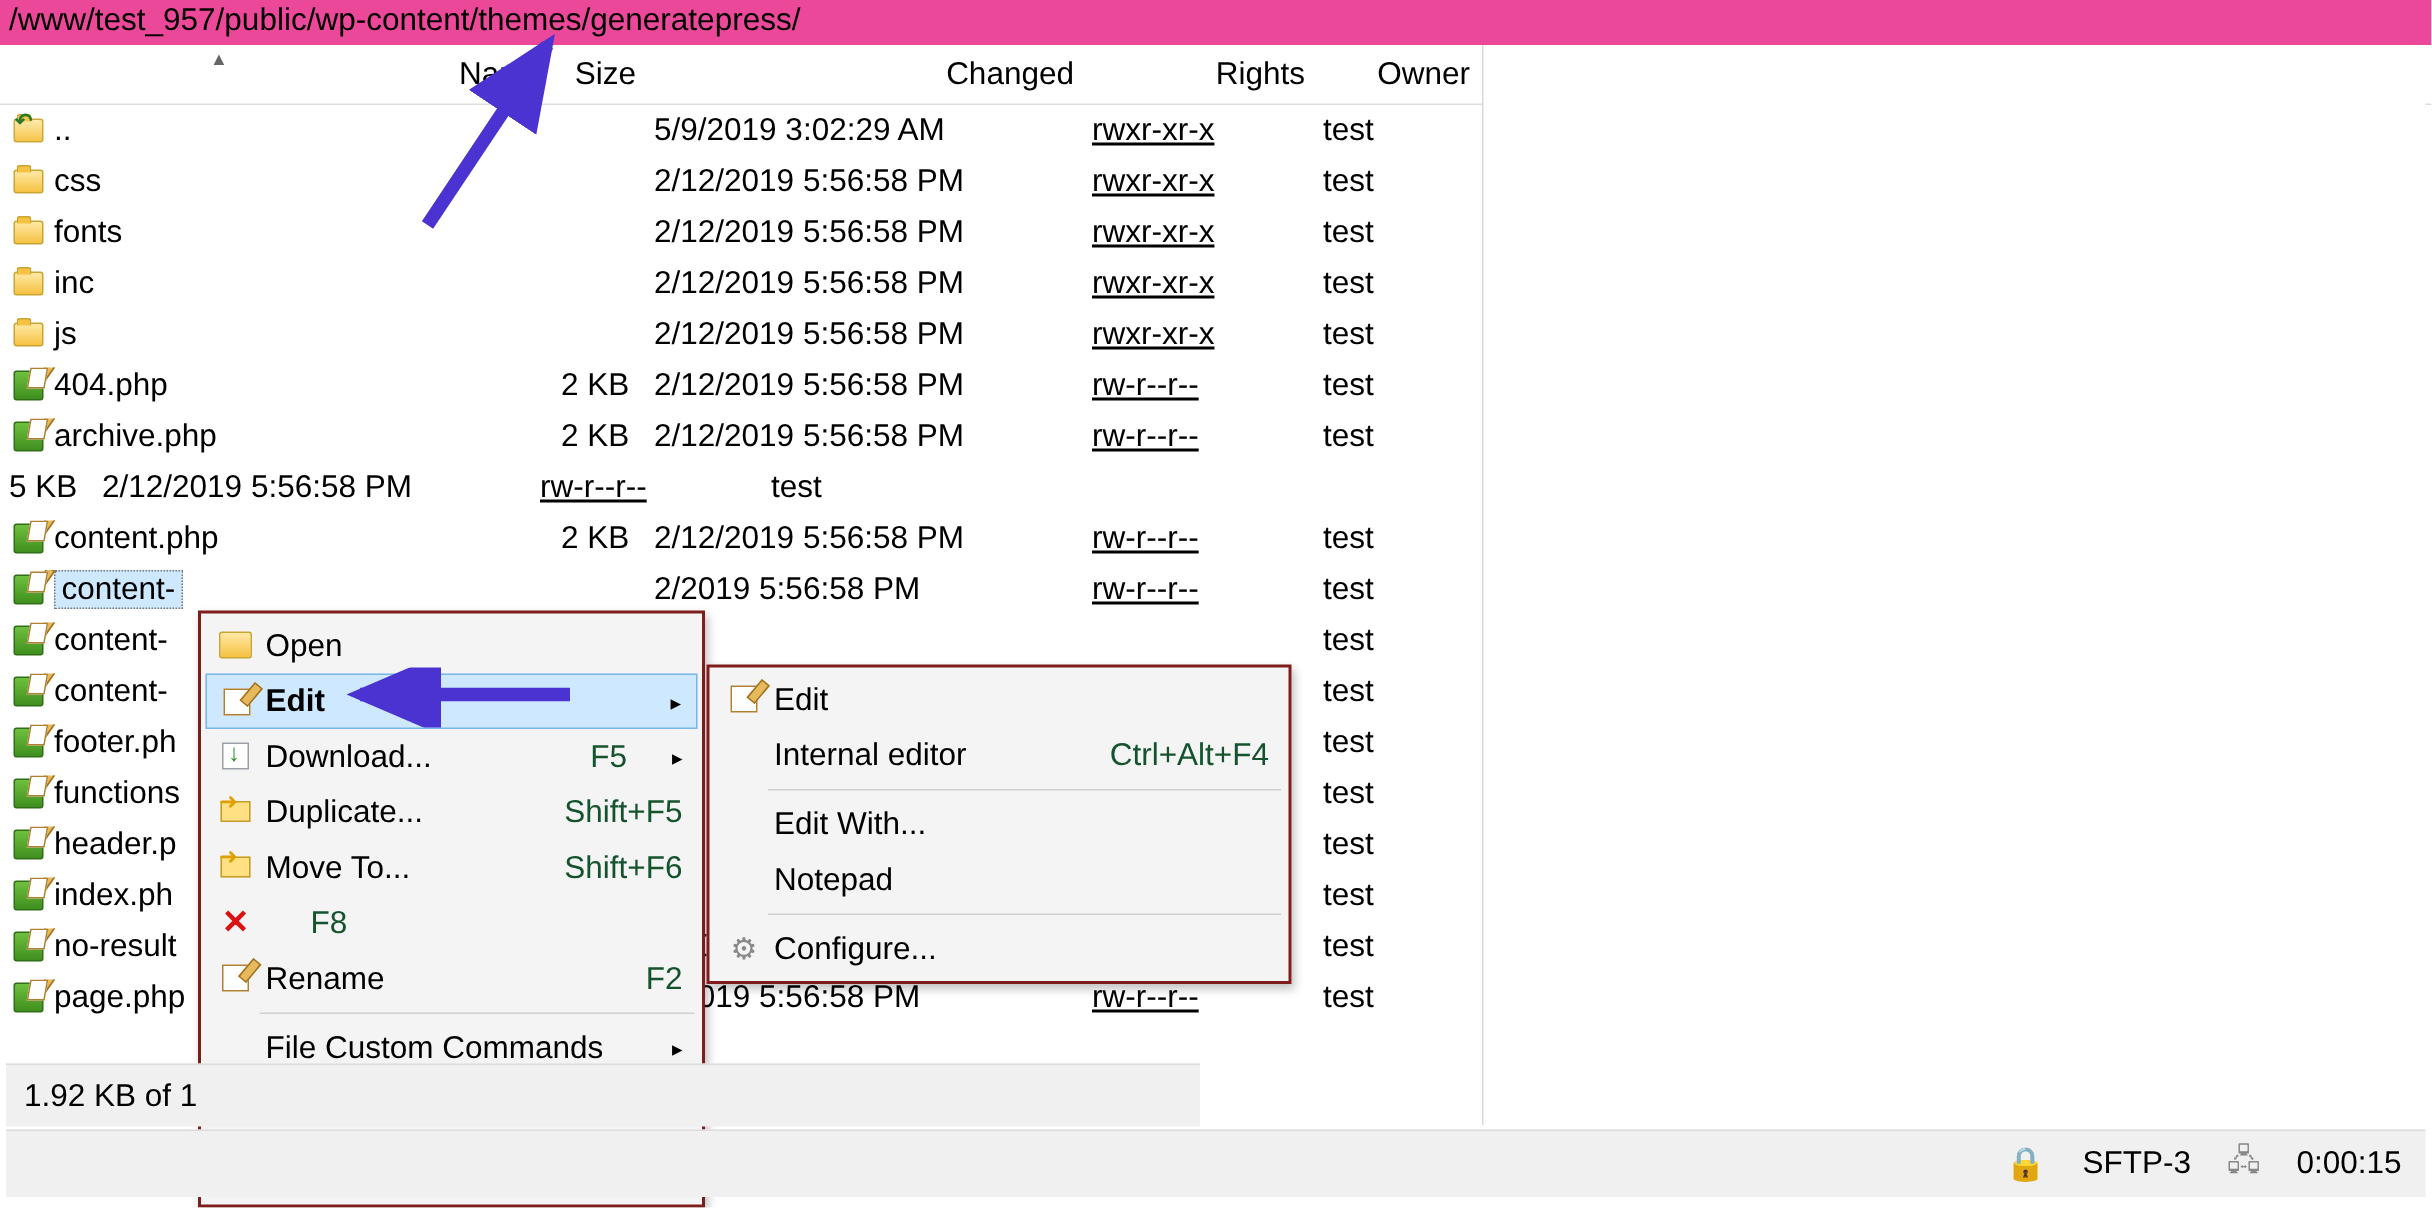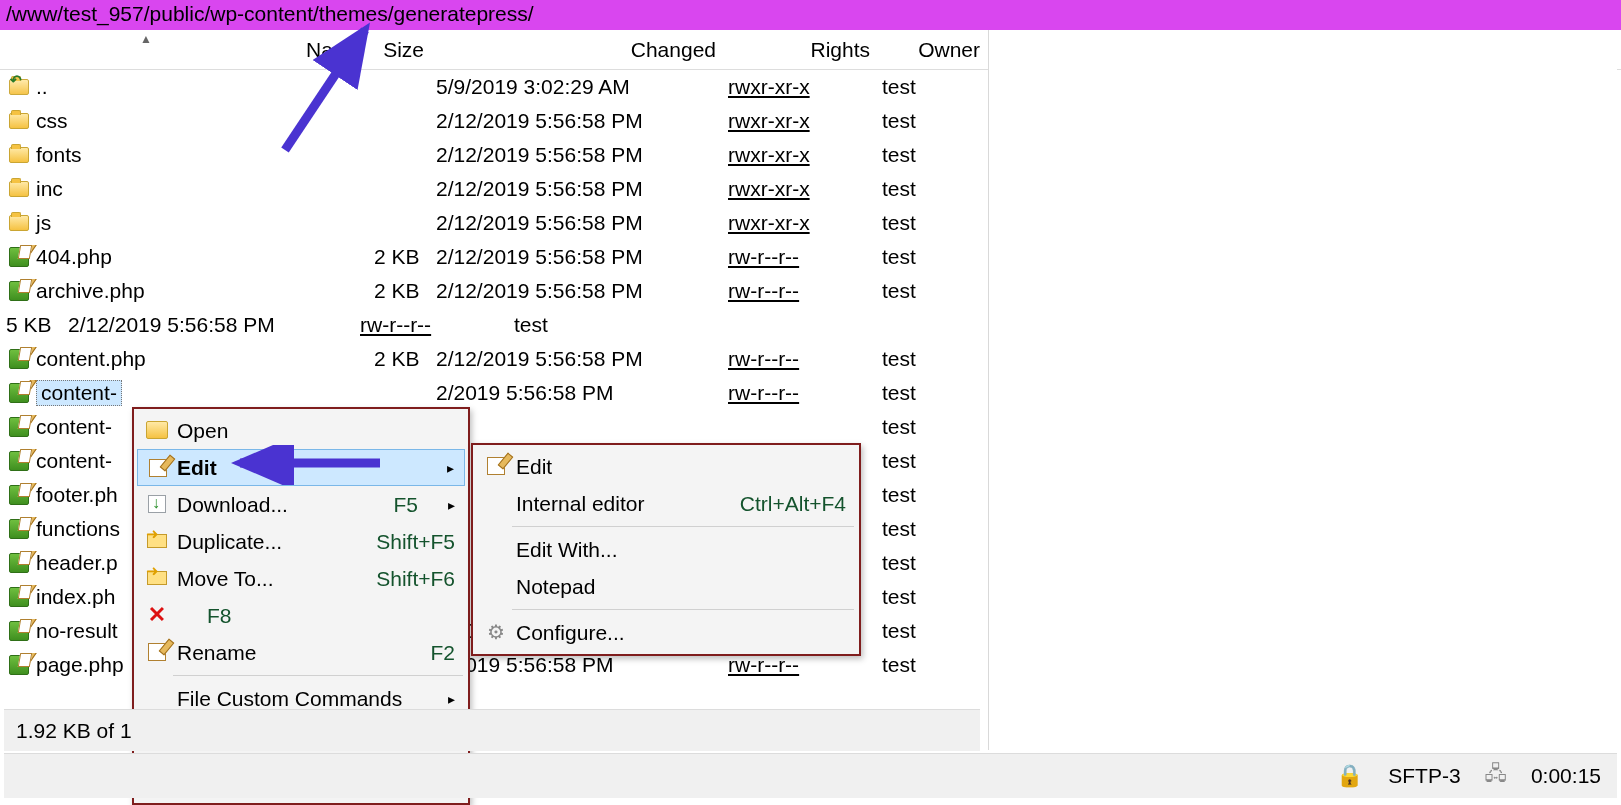--- a/index.html
+++ b/index.html
@@ -1,17 +1,17 @@
 <!DOCTYPE html>
 <html><head>
 <meta charset="utf-8">
 <style>
 * { margin:0; padding:0; box-sizing:border-box; font-family:"Segoe UI",Arial,sans-serif; font-size:21px; }
 body { background:#fff; color:#000; width:1621px; height:805px; position:relative; overflow:hidden; }
-.path-bar { background:#d946ef; height:30px; line-height:28px; padding:0 6px; font-size:21px; }
+.path-bar { background:#ec4899; height:30px; line-height:28px; padding:0 6px; font-size:21px; }
 .header-row { display:flex; height:40px; align-items:center; border-bottom:1px solid #ddd; position:relative; }
 .header-row .col { padding:4px 6px;text-align:right; }
 .col-name { width:368px; padding-left:10px; }
 .col-size { width:62px; text-align:right; }
 .col-ch   { width:292px; padding-left:6px; }
 .col-rt   { width:154px; }
 .col-ow   { width:110px; }
 .sort-arrow { position:absolute; left:140px; top:2px; font-size:12px; color:#666; }
 .file-list { position:relative; }
 .row { display:flex; height:34px; align-items:center; }
@@ -52,21 +52,21 @@
 .ic-move::after { content:"➜"; position:absolute; left:-2px; top:-10px; color:#e0a000; font-size:15px; }
 .ic-del { color:#d11; font-weight:900; font-size:22px; line-height:22px; }
 .ic-ren { width:18px; height:18px; border:1px solid #b08030; background:#fff; position:relative; }
 .ic-ren::after { content:""; position:absolute; right:-5px; top:-5px; width:5px; height:14px; background:#e6b95c; border:1px solid #a07020; transform:rotate(40deg); }
 .ic-prop { width:18px; height:18px; border:1px solid #8a8a8a; background:#fff; position:relative; }
 .ic-prop::after { content:"✓"; position:absolute; right:-3px; bottom:-3px; color:#2a8f2a; font-size:14px; font-weight:bold; }
 .ic-gear { color:#888; font-size:20px; }
 
 .arrow-svg { position:absolute; pointer-events:none; }
 
-.status1 { position:absolute; left:4px; top:709px; height:42px; width:976px; background:#f0f0f0; border-top:1px solid #dcdcdc; display:flex; align-items:center; padding-left:12px; font-size:21px; }
+.status1 { position:absolute; left:4px; top:709px; height:42px; width:796px; background:#f0f0f0; border-top:1px solid #dcdcdc; display:flex; align-items:center; padding-left:12px; font-size:21px; }
 .status2 { position:absolute; left:4px; top:753px; height:45px; width:1613px; background:#f0f0f0; border-top:1px solid #dcdcdc; display:flex; align-items:center; padding:0 16px; font-size:21px; gap:24px; }
 .status2 .spacer { flex:1; }
 .lock { color:#e0a000; font-size:22px; }
 .net  { color:#888; font-size:20px; }
 .right-pane { position:absolute; left:988px; top:30px; width:629px; height:720px; border-left:1px solid #d9d9d9; background:#fff; }
 </style>
 </head>
 <body>
 
 <div class="path-bar">

